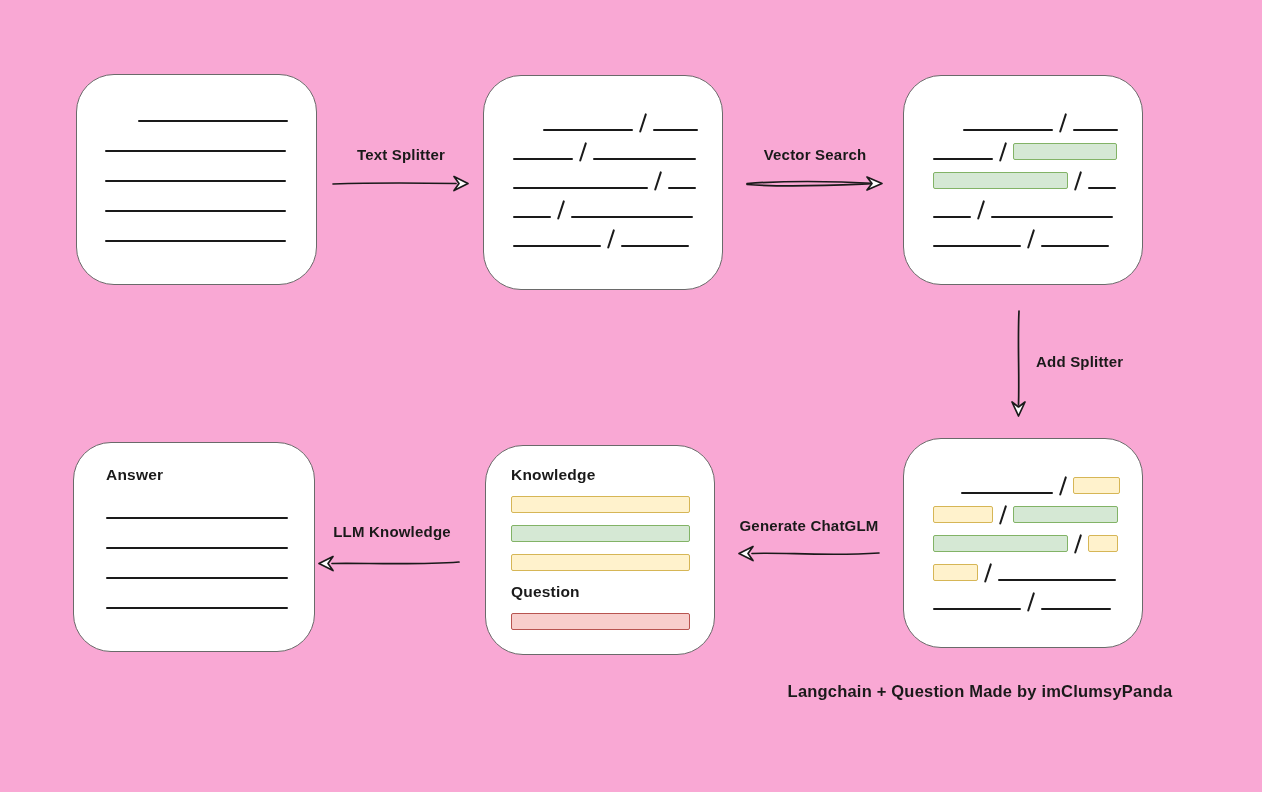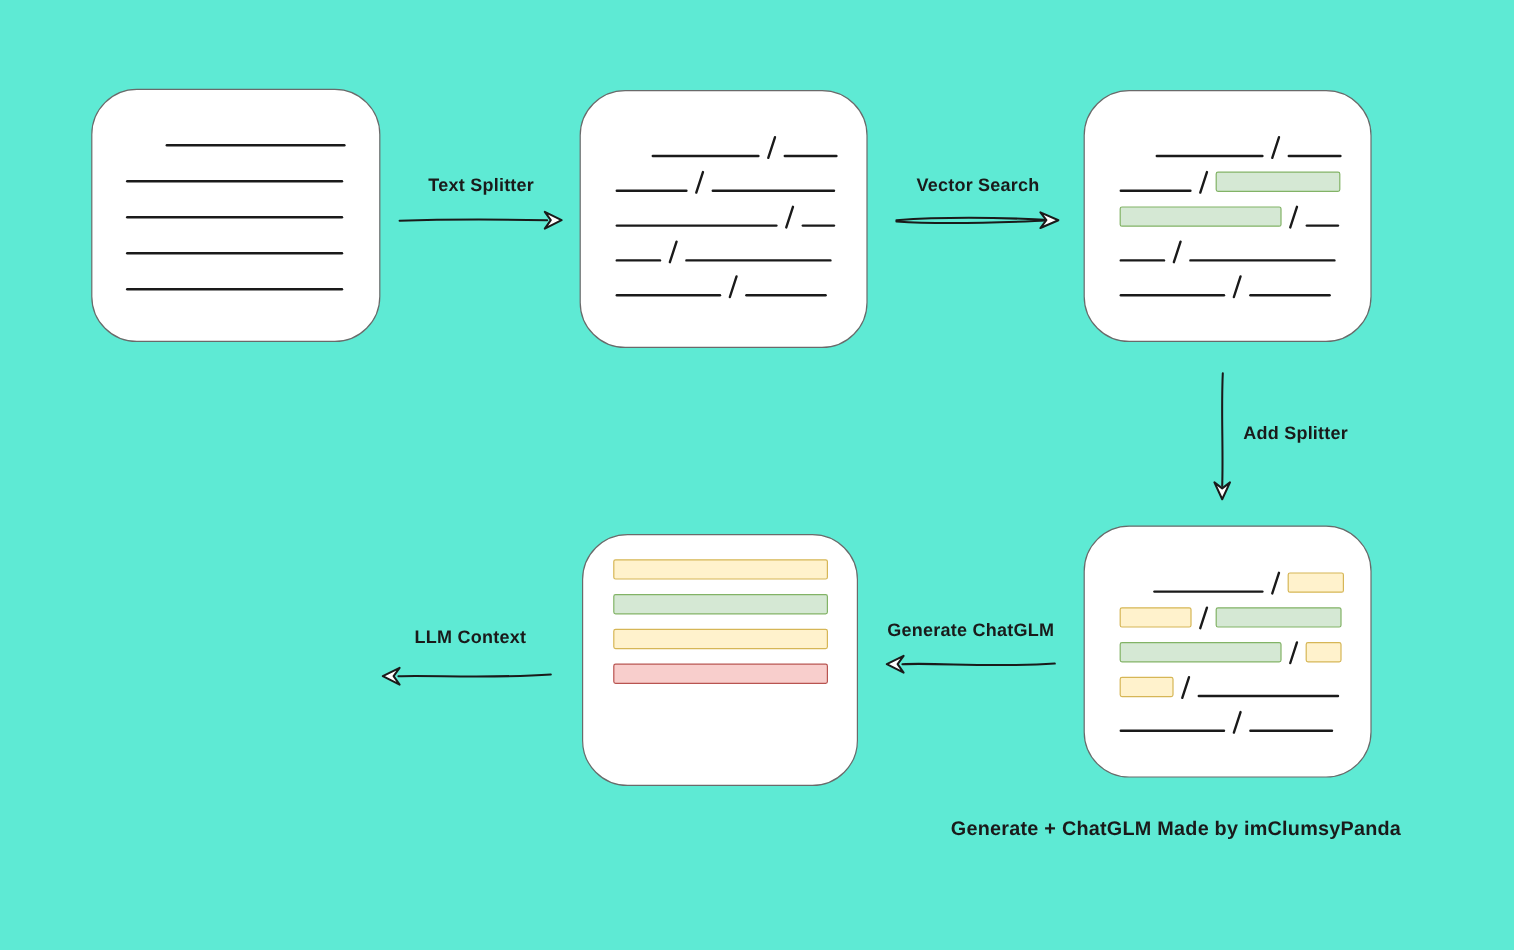--- a/index.html
+++ b/index.html
@@ -4,21 +4,21 @@
 <style>
   :root{
     --ink:#1a1a1a;
     --box-border:#6a6a6a;
     --green-fill:#d5e8d4; --green-stroke:#82b366;
     --yellow-fill:#fff2cc; --yellow-stroke:#d6b656;
     --red-fill:#f8cecc; --red-stroke:#b85450;
   }
   html,body{margin:0;padding:0;background:#fff;}
   .canvas{
-    position:relative;width:1262px;height:792px;background:#5eead4;overflow:hidden;
+    position:relative;width:1262px;height:792px;background:#f9a8d4;overflow:hidden;
     font-family:"Liberation Sans","DejaVu Sans",sans-serif;color:var(--ink);
   }
   .box{
     position:absolute;background:#fff;border:1.6px solid var(--box-border);
     border-radius:38px;box-sizing:border-box;
   }
   
   .doc-lines{display:flex;flex-direction:column;gap:28px;padding-top:45px;padding-left:28px;}
   .line{height:2px;background:var(--ink);border-radius:2px;}
   
@@ -182,29 +182,42 @@
   </div>
 
   <div class="alabel center" style="left:733px;top:517px;width:152px">Generate ChatGLM</div>
   <svg class="arrow" style="left:736px;top:540px" width="146" height="24" viewBox="0 0 146 24">
     <path d="M143,13 C 90,16.5 45,12 16,13.5"></path>
     <path class="head" d="M17,6.5 L3,13.5 L17,20.5 L12,13.5 Z"></path>
   </svg>
 
   <div class="box" style="left:485px;top:445px;width:230px;height:210px">
     <div class="prompt-inner">
+      <div class="inner-label">Knowledge</div>
       <div class="bar yellow" style="width:177px"></div>
       <div class="bar green" style="width:177px"></div>
       <div class="bar yellow" style="width:177px"></div>
+      <div class="inner-label q">Question</div>
       <div class="bar red" style="width:177px"></div>
     </div>
   </div>
 
-  <div class="alabel center" style="left:322px;top:523px;width:140px">LLM Context</div>
+  <div class="alabel center" style="left:322px;top:523px;width:140px">LLM Knowledge</div>
   <svg class="arrow" style="left:317px;top:550px" width="145" height="24" viewBox="0 0 145 24">
     <path d="M142,12 C 95,15.5 40,12.5 15,13.5"></path>
     <path class="head" d="M16,6.5 L2,13.5 L16,20.5 L11,13.5 Z"></path>
   </svg>
 
-
-  <div class="footer" style="left:760px;top:682px;width:440px">Generate + ChatGLM Made by imClumsyPanda</div>
+  <div class="box" style="left:73px;top:442px;width:242px;height:210px">
+    <div class="answer-inner">
+      <div class="inner-label">Answer</div>
+      <div class="answer-lines">
+        <div class="line" style="width:182px"></div>
+        <div class="line" style="width:182px"></div>
+        <div class="line" style="width:182px"></div>
+        <div class="line" style="width:182px"></div>
+      </div>
+    </div>
+  </div>
+
+  <div class="footer" style="left:760px;top:682px;width:440px">Langchain + Question Made by imClumsyPanda</div>
 
 </div>
 
 </body></html>

